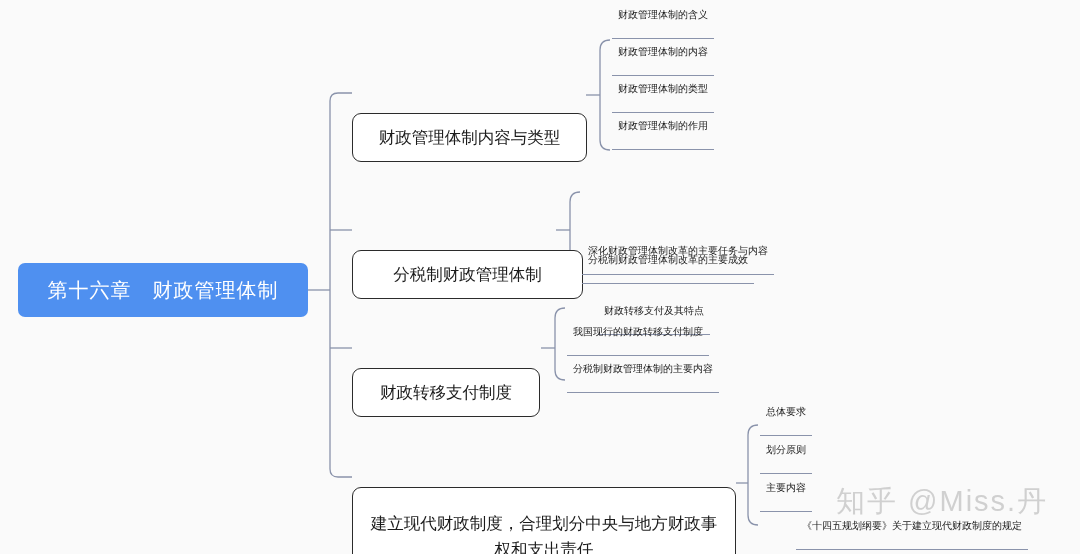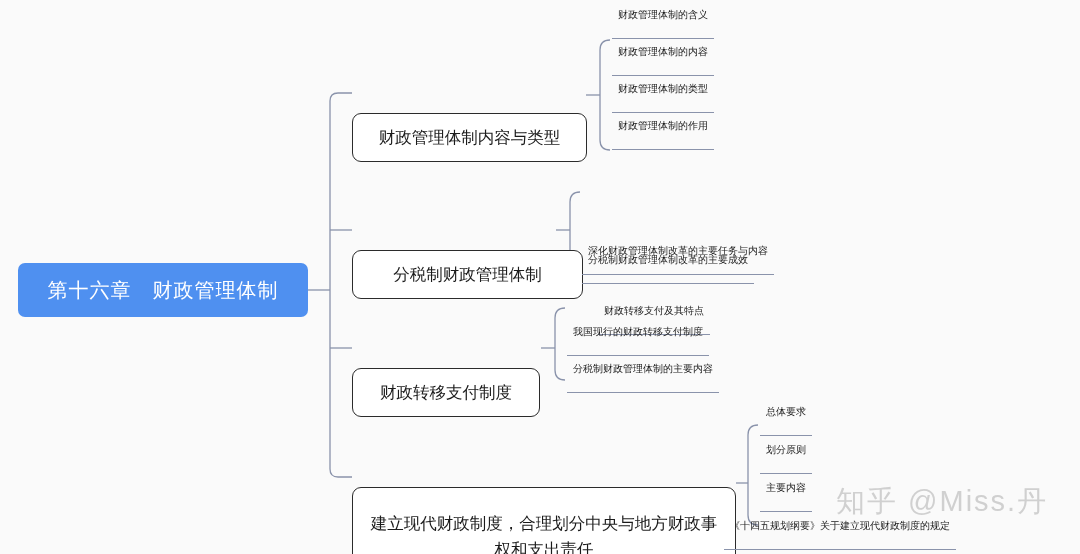--- a/index.html
+++ b/index.html
@@ -112,17 +112,17 @@
 
   <div class="leaf" style="left:567px;top:304px;margin-left:31px;">财政转移支付及其特点</div>
   <div class="leaf" style="left:567px;top:325px;">我国现行的财政转移支付制度</div>
   <div class="leaf" style="left:567px;top:362px;">分税制财政管理体制的主要内容</div>
 
   <div class="branch-node" style="left:352px;top:443px;width:384px;height:100px;text-align:center;">建立现代财政制度，合理划分中央与地方财政事权和支出责任</div>
 
   <div class="leaf" style="left:760px;top:405px;">总体要求</div>
   <div class="leaf" style="left:760px;top:443px;">划分原则</div>
   <div class="leaf" style="left:760px;top:481px;">主要内容</div>
-  <div class="leaf" style="left:724px;top:519px;">《十四五规划纲要》关于建立现代财政制度的规定</div>
+  <div class="leaf" style="left:796px;top:519px;">《十四五规划纲要》关于建立现代财政制度的规定</div>
 
   <div class="watermark" style="left:836px;top:482px;">知乎 @Miss.丹</div>
 
 </div>
 
 </body></html>

